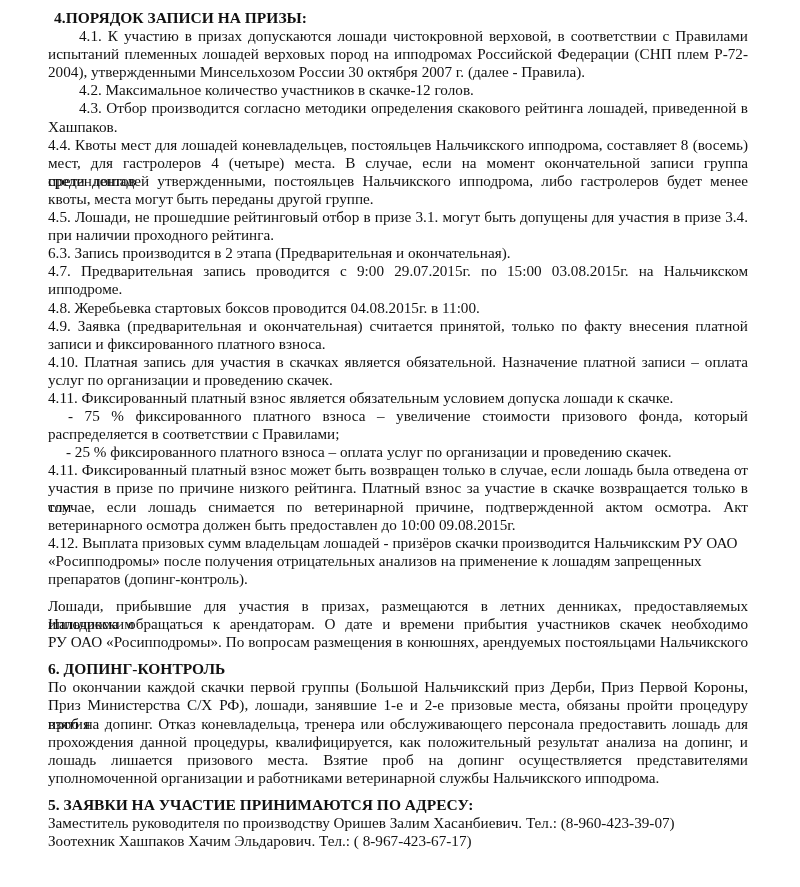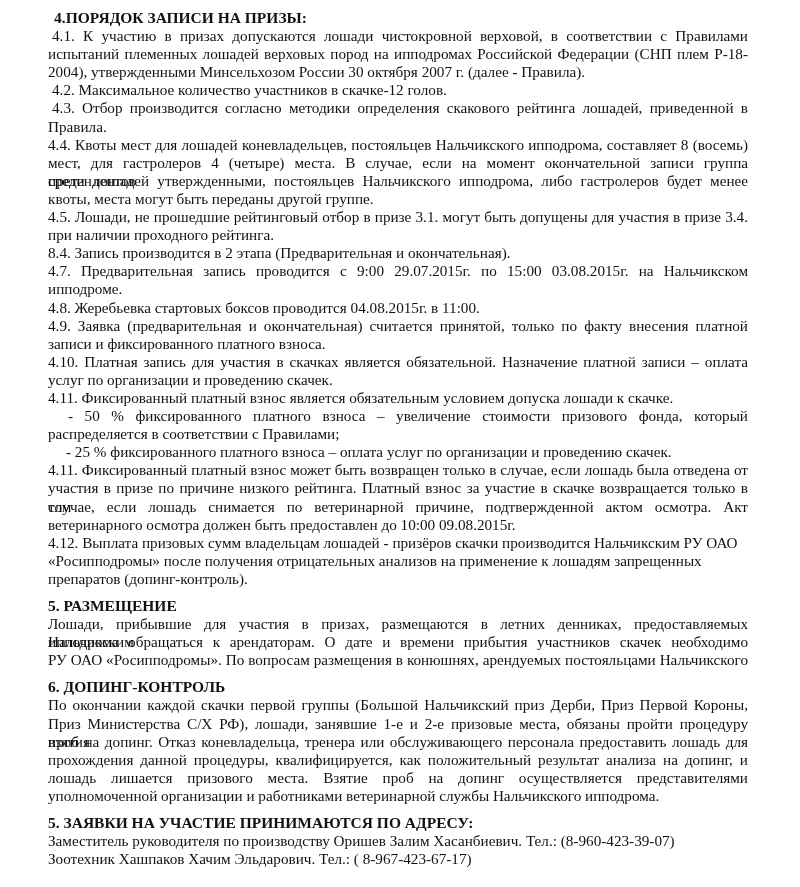--- a/index.html
+++ b/index.html
@@ -8,68 +8,67 @@
     font-family: "Liberation Serif", "DejaVu Serif", serif;
     color: #111111;
     font-size: 15.2px;
     line-height: 18.1px;
   }
   .page { position: relative; width: 800px; height: 774px; }
   .content { position: absolute; left: 48px; top: 9px; width: 700px; }
   .line { white-space: nowrap; display: block; height: 18.1px; }
   .j { text-align: justify; text-align-last: justify; white-space: normal; }
   .h { font-weight: bold; font-size: 15.5px; }
-  .ind1 { padding-left: 4px; }
+  .ind1 { padding-left: 4px; margin-left: 27px; }
   .ind2 { padding-left: 20px; }
   .ind3 { padding-left: 18px; }
   .gap { height: 9px; }
   .h1 { padding-left: 6px; }
 </style>
 </head>
 <body>
 
 <div class="page">
   <div class="content">
 
     <div class="line h h1">4.ПОРЯДОК ЗАПИСИ НА ПРИЗЫ:</div>
     <div class="line j ind1"> 4.1. К участию в призах допускаются лошади чистокровной верховой,  в соответствии с Правилами</div>
-    <div class="line j">испытаний племенных лошадей верховых пород на ипподромах Российской Федерации (СНП плем Р-18-</div>
+    <div class="line j">испытаний племенных лошадей верховых пород на ипподромах Российской Федерации (СНП плем Р-72-</div>
     <div class="line">2004), утвержденными Минсельхозом России 30 октября 2007 г. (далее - Правила).</div>
     <div class="line ind1"> 4.2. Максимальное количество участников в скачке-12 голов.</div>
     <div class="line j ind1"> 4.3. Отбор производится согласно методики определения скакового рейтинга лошадей, приведенной в</div>
-    <div class="line">Правила.</div>
+    <div class="line">Хашпаков.</div>
     <div class="line j">4.4. Квоты мест для лошадей коневладельцев, постояльцев Нальчикского ипподрома, составляет 8 (восемь)</div>
     <div class="line j">мест, для гастролеров 4 (четыре) места. В случае, если на момент окончательной записи группа претендентов</div>
     <div class="line j">среди лошадей утвержденными, постояльцев Нальчикского ипподрома,  либо гастролеров будет менее</div>
     <div class="line">квоты, места могут быть переданы другой группе.</div>
     <div class="line j">4.5. Лошади, не прошедшие рейтинговый отбор в призе 3.1. могут быть допущены для участия в призе 3.4.</div>
     <div class="line">при наличии проходного рейтинга.</div>
-    <div class="line">8.4. Запись производится в 2 этапа (Предварительная и окончательная).</div>
+    <div class="line">6.3. Запись производится в 2 этапа (Предварительная и окончательная).</div>
     <div class="line j">4.7. Предварительная запись проводится с 9:00 29.07.2015г. по 15:00 03.08.2015г. на Нальчикском</div>
     <div class="line">ипподроме.</div>
     <div class="line">4.8. Жеребьевка стартовых боксов проводится 04.08.2015г. в 11:00.</div>
     <div class="line j">4.9. Заявка (предварительная и окончательная) считается принятой, только по факту внесения платной</div>
     <div class="line">записи и фиксированного платного взноса.</div>
     <div class="line j">4.10. Платная запись для участия в скачках является обязательной. Назначение платной записи – оплата</div>
     <div class="line">услуг по организации и проведению скачек.</div>
     <div class="line">4.11. Фиксированный платный взнос является обязательным условием допуска лошади к скачке.</div>
-    <div class="line j ind2">- 50 % фиксированного платного взноса – увеличение стоимости призового фонда, который</div>
+    <div class="line j ind2">- 75 % фиксированного платного взноса – увеличение стоимости призового фонда, который</div>
     <div class="line">распределяется в соответствии с Правилами;</div>
     <div class="line ind3">- 25 % фиксированного платного взноса – оплата услуг по организации и проведению скачек.</div>
     <div class="line j">4.11. Фиксированный платный взнос может быть возвращен только в случае, если лошадь была отведена от</div>
     <div class="line j">участия в призе по причине низкого рейтинга. Платный взнос за участие в скачке возвращается только в том</div>
     <div class="line j">случае, если лошадь снимается по ветеринарной причине, подтвержденной актом осмотра. Акт</div>
     <div class="line">ветеринарного осмотра должен быть предоставлен до 10:00 09.08.2015г.</div>
     <div class="line">4.12. Выплата призовых сумм владельцам лошадей - призёров скачки производится Нальчикским РУ ОАО</div>
     <div class="line">«Росипподромы» после получения отрицательных анализов на применение к лошадям запрещенных</div>
     <div class="line">препаратов (допинг-контроль).</div>
 
     <div class="gap"></div>
 
-    <div class="line h">5. РАЗМЕЩЕНИЕ</div>
     <div class="line j">Лошади, прибывшие для участия в призах, размещаются в летних денниках, предоставляемых Нальчикским</div>
     <div class="line j">ипподрома обращаться к арендаторам. О дате и времени прибытия участников скачек необходимо</div>
     <div class="line j">РУ ОАО «Росипподромы». По вопросам размещения в конюшнях, арендуемых постояльцами Нальчикского</div>
 
     <div class="gap"></div>
 
     <div class="line h">6. ДОПИНГ-КОНТРОЛЬ</div>
     <div class="line j">По окончании каждой скачки первой группы (Большой Нальчикский приз Дерби, Приз Первой Короны,</div>
     <div class="line j">Приз Министерства С/Х РФ), лошади, занявшие 1-е и 2-е призовые места, обязаны пройти процедуру взятия</div>
     <div class="line j">проб на допинг. Отказ коневладельца, тренера или обслуживающего персонала предоставить лошадь для</div>

